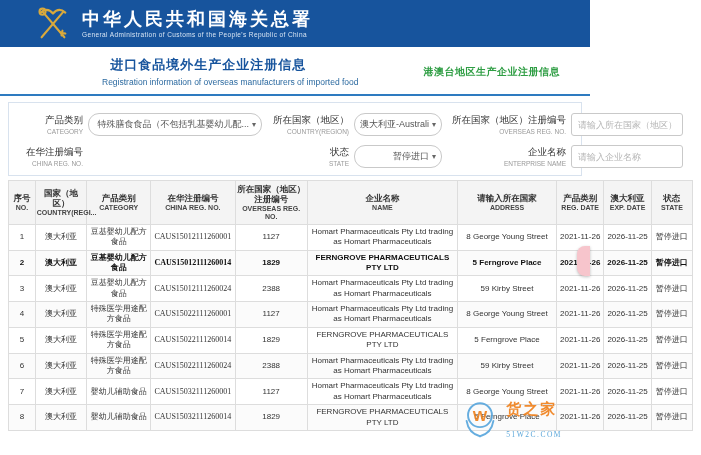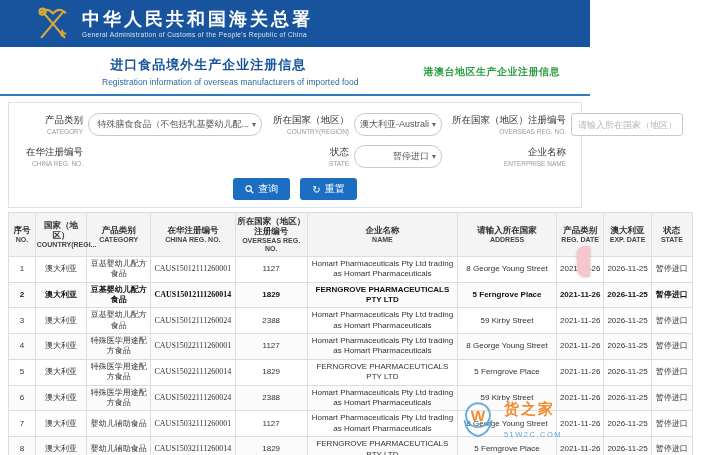--- a/index.html
+++ b/index.html
@@ -49,21 +49,21 @@
   .th-en { font-size:7px; font-weight:bold; color:#444; margin-top:1px; line-height:1.1; }
   td { font-size:8px; color:#333; padding:2px 2px; line-height:1.3; }
   td[data-name="cell-china_reg_no"] { word-break:break-all;font-family:Liberation Serif, serif; }
   tbody tr:nth-child(even) td { background:#fbfbfb; }
   tr.highlighted td { background:#d9ecfa; font-weight:bold; color:#111; }
 
   
   .watermark { position:absolute; right:28px; bottom:14px; display:flex; align-items:center; gap:4px; opacity:0.92; }
   .wm-text { display:flex; flex-direction:column; }
   .wm-title { color:#f0821e; font-size:15px; font-weight:bold; letter-spacing:2px; }
-  .wm-site { color:#4d9fd6; font-size:7.5px; letter-spacing:1.5px; margin-top:11px; }
+  .wm-site { color:#4d9fd6; font-size:7.5px; letter-spacing:1.5px; margin-top:11px;font-family:Liberation Serif, serif; }
 
   .floating-widget { position:absolute; right:0; top:246px; width:13px; height:30px; background:#f7c5cc;
     border-radius:8px 0 0 8px; cursor:pointer; box-shadow:0 1px 3px rgba(0,0,0,.25); }
 </style>
 </head>
 <body>
 
 <div class="page" data-name="page">
 
   <header class="site-header" data-name="site-header">
@@ -139,37 +139,25 @@
           <span class="sel-val" data-name="state-select-value">暂停进口</span>
           <span class="caret" data-name="chevron-down-icon">▾</span>
         </div>
       </div>
 
       <div class="field w3" data-name="enterprise-name-field">
         <label class="flabel" data-name="enterprise-name-label">
           <span class="cn" data-name="enterprise-name-label-cn">企业名称</span>
           <span class="en" data-name="enterprise-name-label-en">ENTERPRISE NAME</span>
         </label>
+        <input class="text-input ctrl" data-name="enterprise-name-input" placeholder="请输入企业名称" style="">
       </div>
 
     </div>
 
-    <div class="btn-row" data-name="search-actions">
-      <button class="btn" data-name="query-button">
-        <svg data-name="search-icon" width="9" height="9" viewBox="0 0 10 10">
-          <circle cx="4" cy="4" r="3" fill="none" stroke="#fff" stroke-width="1.3"></circle>
-          <line x1="6.3" y1="6.3" x2="9.2" y2="9.2" stroke="#fff" stroke-width="1.3"></line>
-        </svg>
-        <span data-name="query-button-label">查询</span>
-      </button>
-      <button class="btn" data-name="reset-button">
-        <span data-name="refresh-icon">↻</span>
-        <span data-name="reset-button-label">重置</span>
-      </button>
-    </div>
   </section>
 
   <table data-name="results-table">
     <colgroup>
       <col style="width:26px">
         <col style="width:50px">
         <col style="width:62px">
         <col style="width:82px">
       <col style="width:70px">
         <col style="width:146px">

